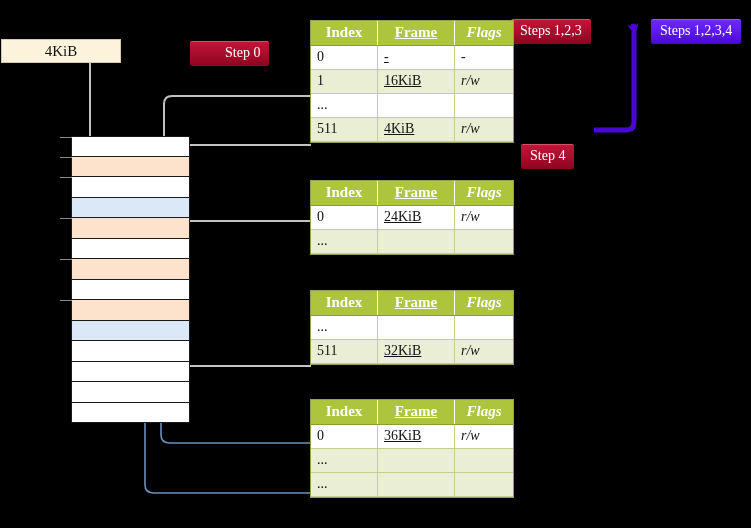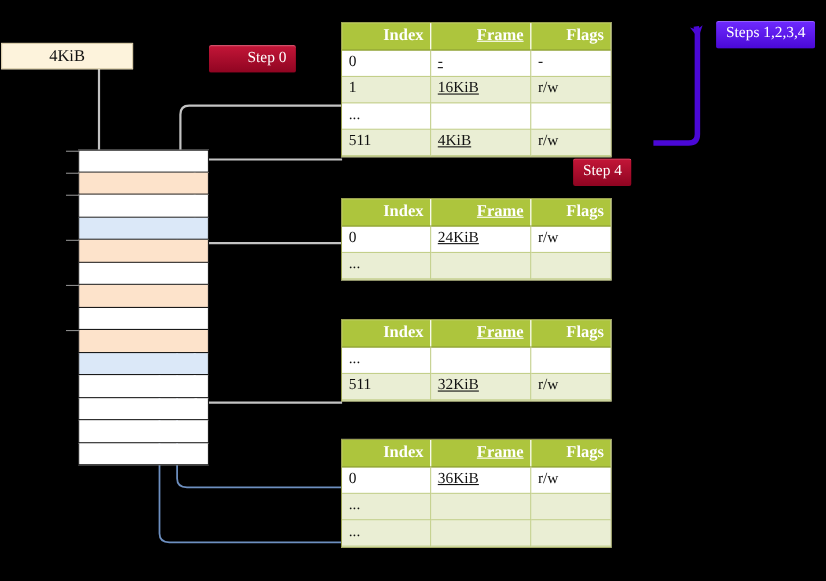--- a/index.html
+++ b/index.html
@@ -47,35 +47,35 @@
 
   
   .ptable{
     position:absolute;border:1px solid #9aa04f;
     border-collapse:collapse;background:#fff;
     font-size:14px;color:#111;
   }
   .ptable table{border-collapse:collapse;}
   .ptable th{
     background:#adc53d;color:#ffffff;font-weight:bold;font-size:15px;
-    text-align:right;padding:3px 6px 4px 20px;border-right:1px solid #fff;
+    text-align:center;padding:3px 6px 4px 6px;border-right:1px solid #fff;
     border-bottom:1px solid #8a9b33;
   }
   .ptable th:last-child{border-right:0;}
   .ptable td{
     padding:3px 6px 4px 6px;border-right:1px solid #c3cf8a;
     border-bottom:1px solid #c3cf8a;height:14px;
   }
   .ptable td:last-child{border-right:0;}
   .ptable tr.alt td{background:#eaeed4;}
   .ptable tr.plain td{background:#ffffff;}
   .ptable td.hl{background:#fbf7a8;}
   .c-index{width:54px;}
   .c-frame{width:64px;text-decoration:underline;}
-  .c-flags{width:46px;}
+  .c-flags{width:46px;font-style:italic;}
 
   svg#wires{position:absolute;left:0;top:0;width:751px;height:528px;
             pointer-events:none;overflow:visible;}
 </style>
 </head>
 <body>
 
 <div id="stage">
 
   <svg id="wires" viewBox="0 0 751 528">
@@ -105,20 +105,21 @@
 
     <path d="M311,493 L154,493 Q145,493 145,485 L145,327" stroke="#6d8fc0" stroke-width="1.6" fill="none" marker-end="url(#ab)"></path>
 
     <path d="M594,130 L626,130 Q634,130 634,122 L634,30 L633,24" stroke="#4a08d6" stroke-width="5" fill="none" stroke-linejoin="round" marker-end="url(#apurple)" transform="translate(0,0) rotate(0)"></path>
   </svg>
 
   <div id="kib-box">4KiB</div>
 
   <div class="badge red" style="left:190px;top:41px;padding-left:35px;">Step 0</div>
   <div class="badge red" style="left:521px;top:144px;">Step 4</div>
+  <div class="badge red" style="left:511px;top:19px;">Steps 1,2,3</div>
   <div class="badge blue" style="left:651px;top:19px;">Steps 1,2,3,4</div>
 
   <div id="memcol">
       <div class="memrow" style="position: relative;">
         <span class="tick" style="top: 0px;"></span>
       </div>
       <div class="memrow orange" style="position: relative;">
         <span class="tick" style="top: 0px;"></span>
       </div>
       <div class="memrow" style="position: relative;">

